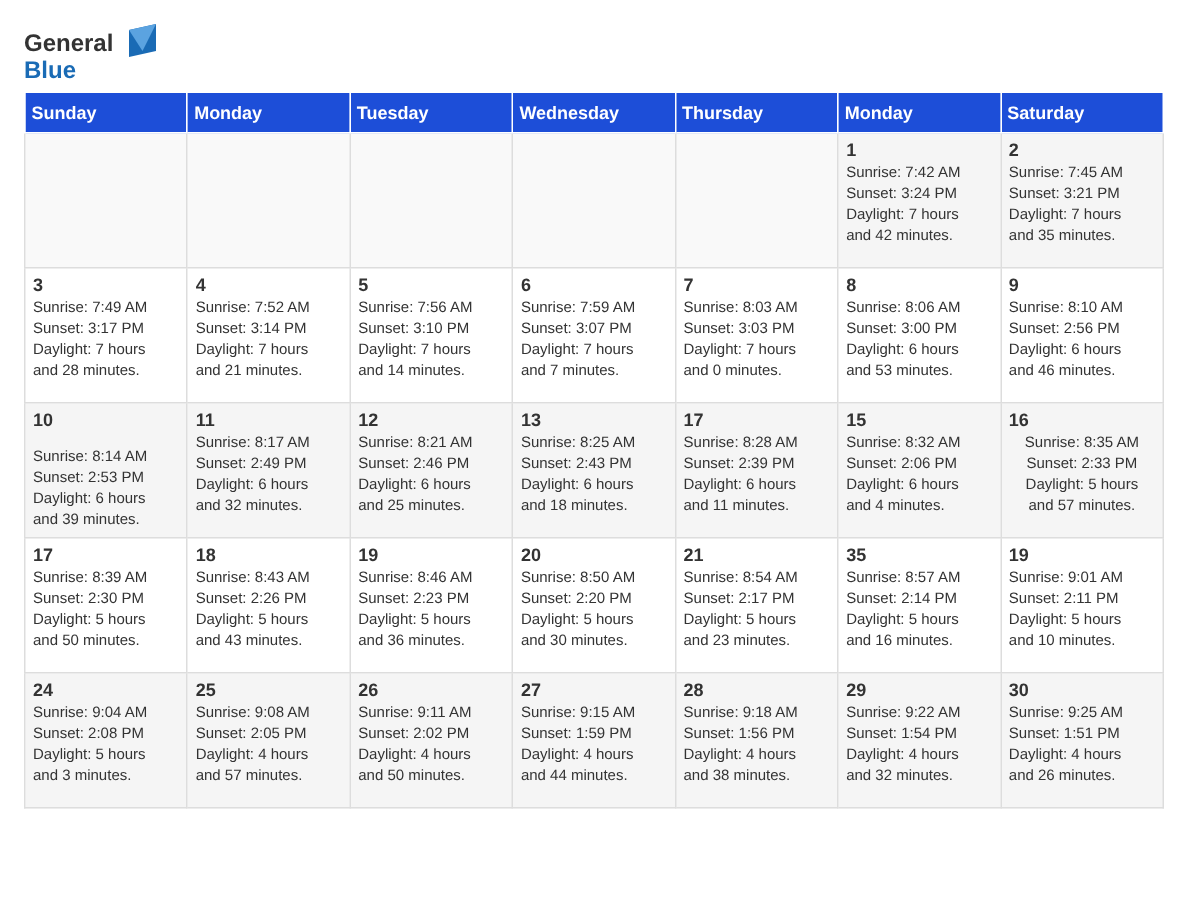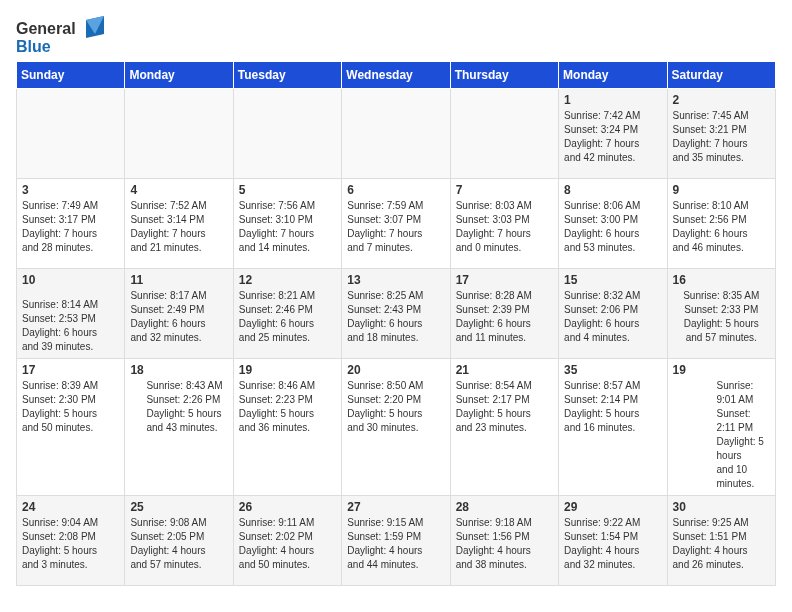--- a/index.html
+++ b/index.html
@@ -234,21 +234,21 @@
       <tr>
         <td>
           <span class="day-num">17</span>
           <div class="day-info" style="white-space: pre-line;">Sunrise: 8:39 AM
 Sunset: 2:30 PM
 Daylight: 5 hours
 and 50 minutes.</div>
         </td>
         <td>
           <span class="day-num">18</span>
-          <div class="day-info" style="white-space: pre-line; margin-left: 16px;">Sunrise: 8:43 AM
+          <div class="day-info" style="white-space: pre-line;">Sunrise: 8:43 AM
 Sunset: 2:26 PM
 Daylight: 5 hours
 and 43 minutes.</div>
         </td>
         <td>
           <span class="day-num">19</span>
           <div class="day-info" style="white-space: pre-line;">Sunrise: 8:46 AM
 Sunset: 2:23 PM
 Daylight: 5 hours
 and 36 minutes.</div>
@@ -269,21 +269,21 @@
         </td>
         <td>
           <span class="day-num">35</span>
           <div class="day-info" style="white-space: pre-line;">Sunrise: 8:57 AM
 Sunset: 2:14 PM
 Daylight: 5 hours
 and 16 minutes.</div>
         </td>
         <td>
           <span class="day-num">19</span>
-          <div class="day-info" style="white-space: pre-line; margin-left: 44px;">Sunrise: 9:01 AM
+          <div class="day-info" style="white-space: pre-line;">Sunrise: 9:01 AM
 Sunset: 2:11 PM
 Daylight: 5 hours
 and 10 minutes.</div>
         </td>
       </tr>
       <tr>
         <td>
           <span class="day-num">24</span>
           <div class="day-info" style="white-space: pre-line;">Sunrise: 9:04 AM
 Sunset: 2:08 PM

